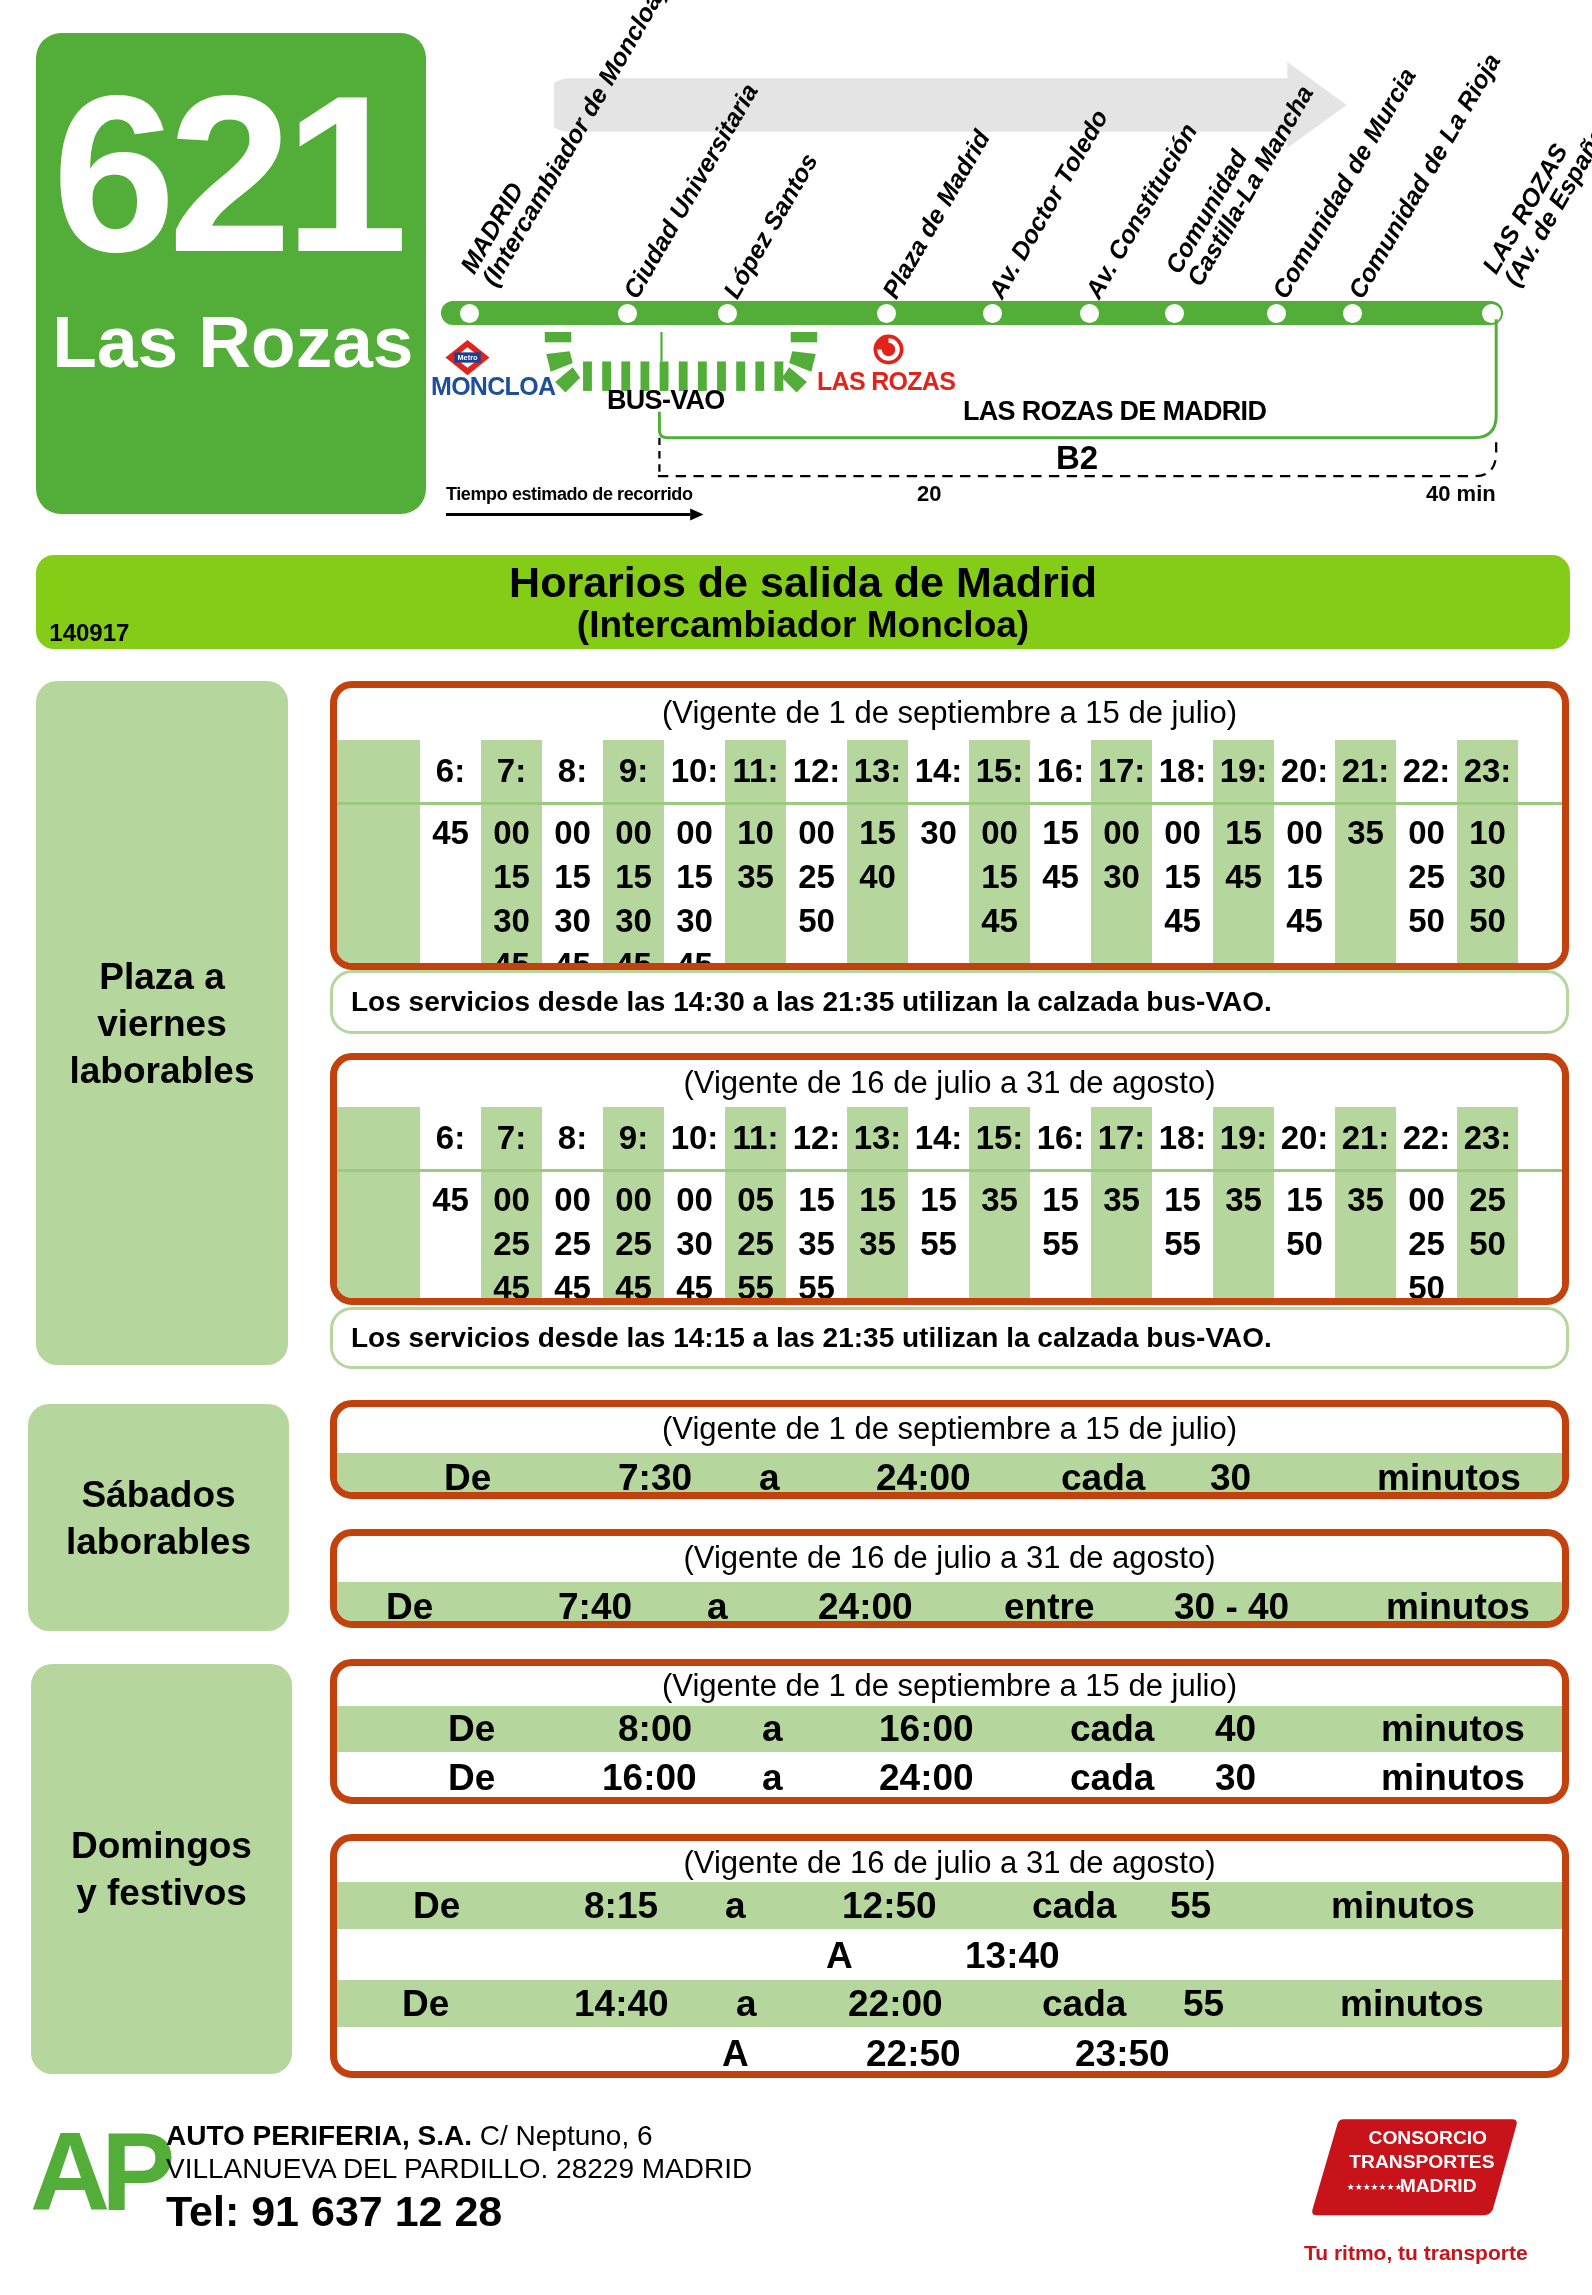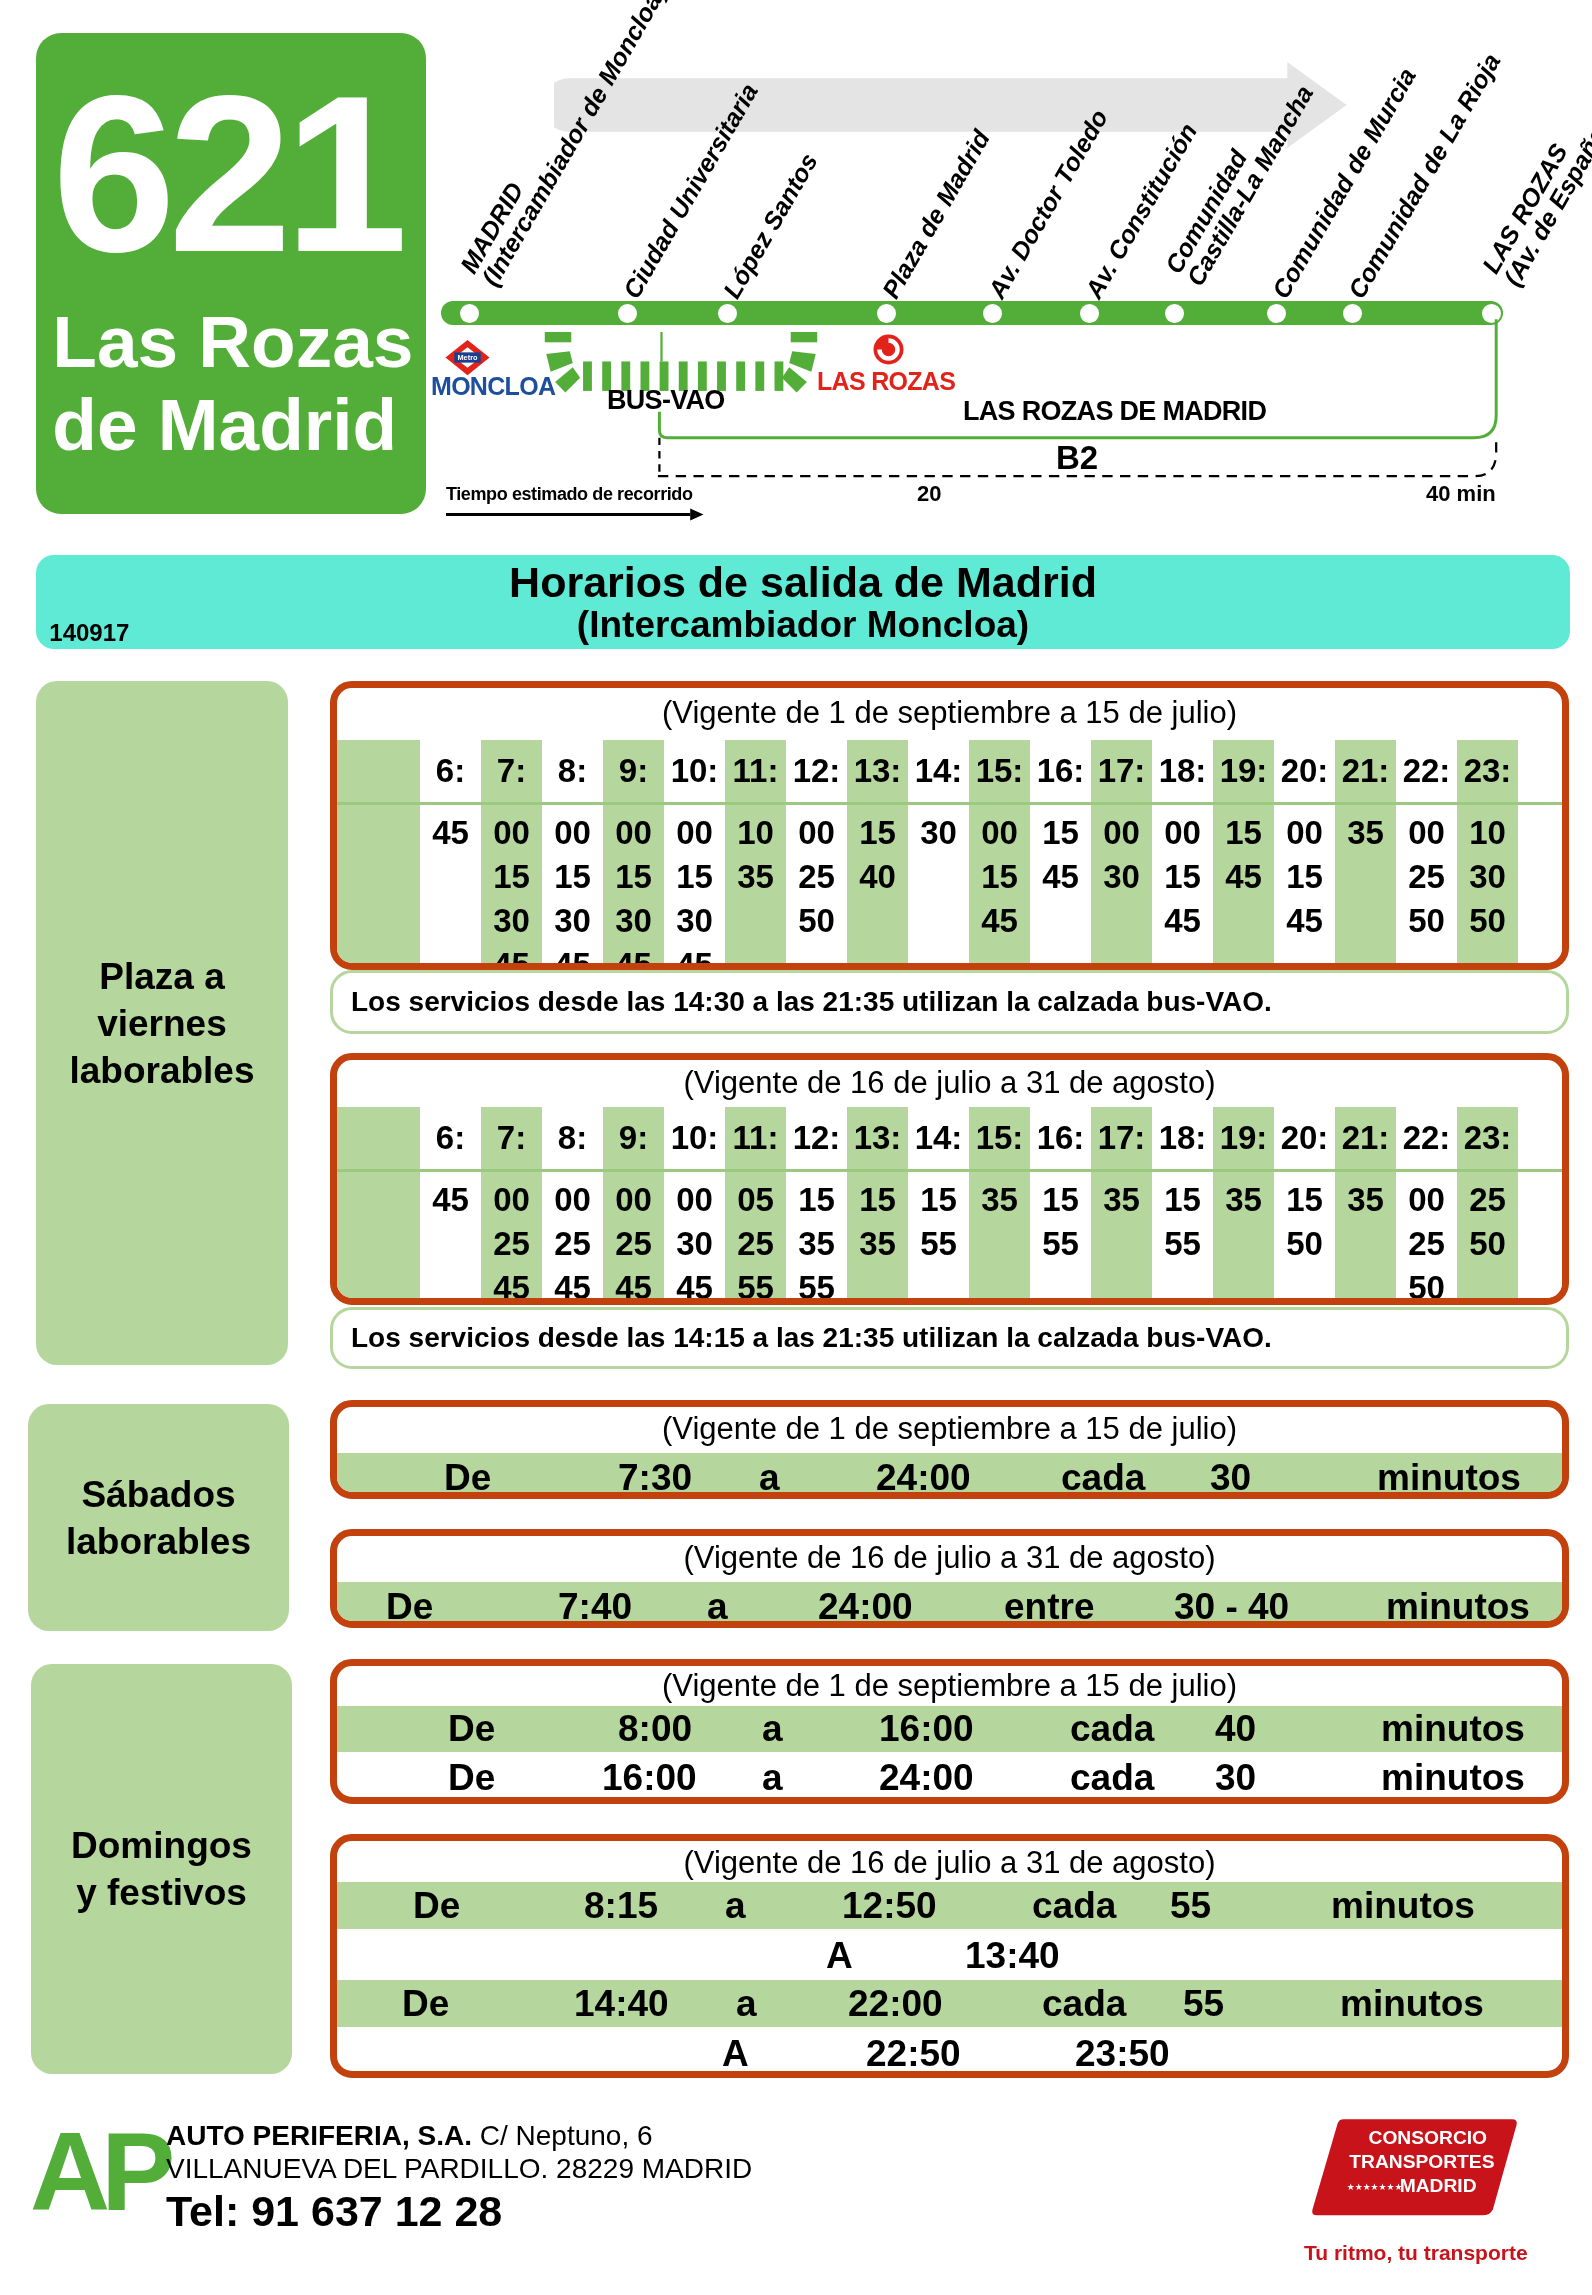--- a/index.html
+++ b/index.html
@@ -26,21 +26,21 @@
   #busvao-label { left:607px; top:385px; font-size:27px; font-weight:bold; letter-spacing:-0.7px; }
   #renfe-icon { left:872px; top:333px; }
   #lasrozas-station { left:817px; top:367px; color:#e2231a; font-size:25px; font-weight:bold; letter-spacing:-0.7px; }
   #lasrozas-area { left:963px; top:396px; font-size:27px; font-weight:bold; letter-spacing:-0.7px; }
   #b2-label { left:1056px; top:439px; font-size:33px; font-weight:bold; }
   #time-label { left:446px; top:484px; font-size:18px; font-weight:bold; letter-spacing:-0.4px; }
   #time-20 { left:917px; top:481px; font-size:22px; font-weight:bold; }
   #time-40 { left:1426px; top:481px; font-size:22px; font-weight:bold; }
 
   
-  #title-band { left:36px; top:555px; width:1534px; height:94px; background:#5eead4; border-radius:18px; }
+  #title-band { left:36px; top:555px; width:1534px; height:94px; background:#84cc16; border-radius:18px; }
   #title-main { position:absolute; left:0; right:0; top:3px; text-align:center; font-size:43px; font-weight:bold; line-height:49px; }
   #title-sub { position:absolute; left:0; right:0; top:49px; text-align:center; font-size:37px; font-weight:bold; line-height:41px; }
   #doc-code { position:absolute; left:13.3px; top:64px; font-size:24px; font-weight:bold;text-align:right; }
 
   
   .cat-box { position:absolute; background:#b5d69c; border-radius:21px; display:flex; align-items:center; justify-content:center; text-align:center;
              font-size:37px; font-weight:bold; line-height:47px; }
 
   
   .panel { position:absolute; left:330px; width:1239px; border:7px solid #c2410c; border-radius:22px; background:#fff; overflow:hidden; box-sizing:border-box; }
@@ -66,21 +66,20 @@
   #ctm-logo { left:1311px; top:2116px; width:207px; height:101px; }
   #ctm-slogan { left:1304px; top:2241px; color:#c8131b; font-size:21px; font-weight:bold; }
 </style>
 </head>
 <body>
 
 <div id="route-badge" class="abs">
   <div id="route-number">621</div>
   <div id="route-dest">
     <div>Las Rozas</div>
-    <div>de Madrid</div>
   </div>
 </div>
 
 <svg id="direction-arrow" class="abs" width="800" height="89" viewBox="0 0 1080 120">
   <path d="M20 22 H990 V0 L1070 58 L990 116 V94 H20 A36 36 0 0 1 20 22 Z" fill="#e4e4e4"></path>
 </svg>
 
 <div id="route-line" class="abs"></div>
 <div id="stops-layer">
     <div class="stop-dot" style="left: 470px;"></div>

